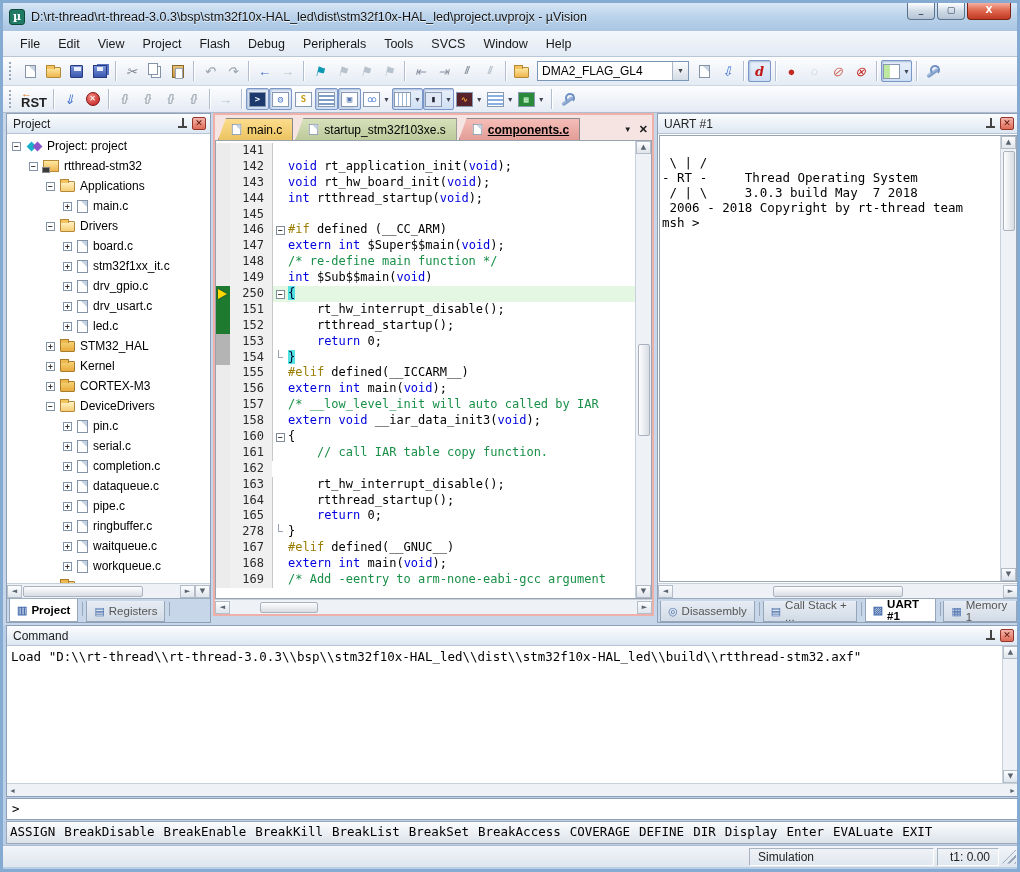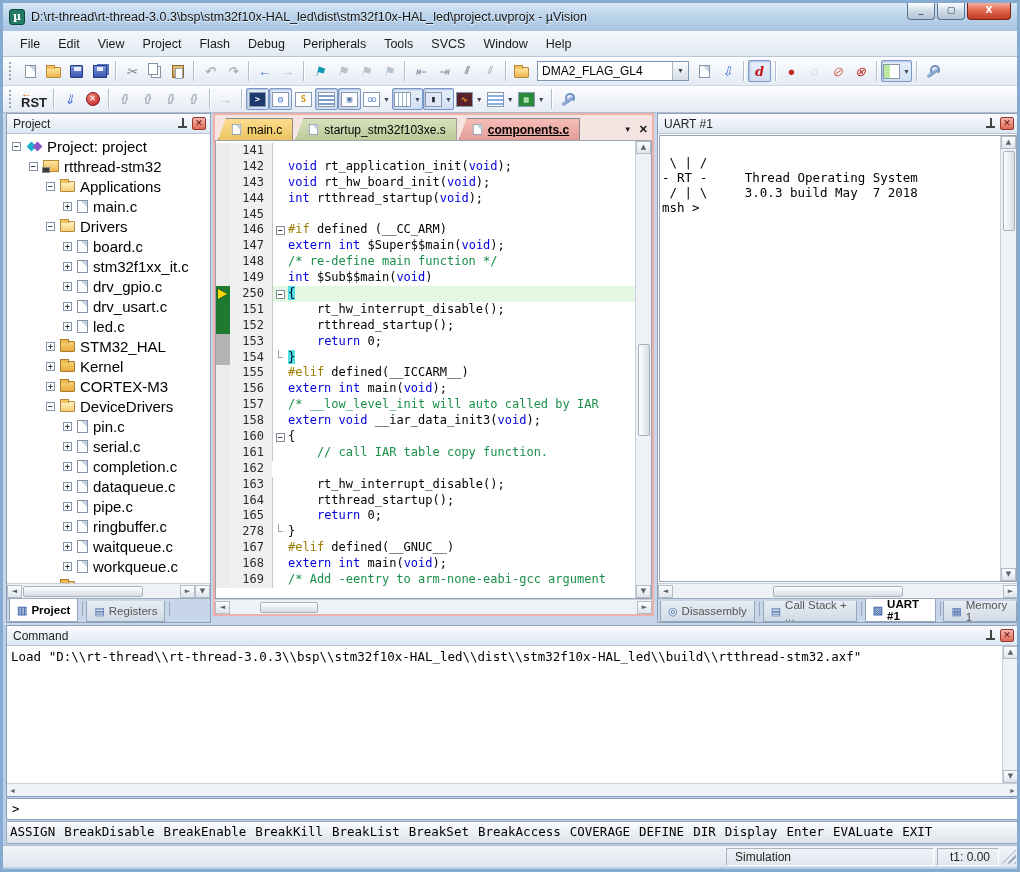--- a/index.html
+++ b/index.html
@@ -78,21 +78,21 @@
 
   
   #project-panel { position:absolute; left:3px; top:0; width:205px; height:510px; background:#fff; border:1px solid #8da0b8; display:flex; flex-direction:column; }
   .phead { height:20px; background:linear-gradient(#fbfdfe,#dde7f2); border-bottom:1px solid #b8c4d4; display:flex; align-items:center; padding:0 4px 0 6px; font-size:12px; color:#222; }
   .phead .sp { flex:1; }
   .pin-icon { width:9px; height:11px; margin-right:5px;
     background:linear-gradient(#444,#444) 3.5px 0/2px 8px no-repeat, linear-gradient(#444,#444) 0 8px/9px 2px no-repeat; }
   .xbox { width:14px; height:13px; background:linear-gradient(#f2b4ac,#df6b57); border:1px solid #96352a; border-radius:2px; color:#5a1408; font:bold 9px/11px "DejaVu Sans",sans-serif; text-align:center; }
   #tree { flex:1; overflow:hidden; padding-top:2px; }
   .trow { height:20px; display:flex; align-items:center; white-space:nowrap; }
-  .trow .lbl { font-size:15px; color:#000; margin-left:5px; }
+  .trow .lbl { font-size:12px; color:#000; margin-left:5px; }
   .ti-exp { width:9px; height:9px; border:1px solid #8494a8; background:#fff; color:#333; font:bold 8px/7px "DejaVu Sans Mono",monospace; text-align:center; flex:none; }
   .ti-none { width:9px; flex:none; }
   .tico { margin-left:5px; flex:none; }
   .ti-project { width:16px; height:13px; }
   .ti-project::before { content:""; position:absolute; left:2px; top:3px; width:7px; height:7px; background:#18b0c8; transform:rotate(45deg); }
   .ti-project::after { content:""; position:absolute; left:8px; top:3px; width:7px; height:7px; background:#8a55c8; transform:rotate(45deg); }
   .ti-target { width:16px; height:12px; background:linear-gradient(#ffe9a2,#eeb54e); border:1px solid #b5893a; }
   .ti-target::after { content:""; position:absolute; left:-2px; bottom:-2px; width:8px; height:6px; background:#3a3a3a; box-shadow:inset 0 0 0 1px #888; }
   .ti-fopen { width:15px; height:11px; background:linear-gradient(#fff3c8,#f5cc72); border:1px solid #b5893a; border-radius:1px; }
   .ti-fopen::before { content:""; position:absolute; top:-3px; left:-1px; width:7px; height:3px; background:#f3c35e; border:1px solid #b5893a; border-bottom:none; }
@@ -152,21 +152,21 @@
   #cmd-hscroll .arr { border:none; background:none; color:#5a6470; font-size:7px; }
 
   #prompt-line { position:absolute; left:3px; top:795px; width:1013px; height:22px; background:#fff; border:1px solid #8da0b8; font:12.5px/20px "DejaVu Sans Mono",monospace; padding:0 5px; color:#000; }
   #cmdbar { position:absolute; left:3px; top:818px; width:1013px; height:23px; background:linear-gradient(#fbfcfd,#dde3ea); border:1px solid #9aa8ba; display:flex; align-items:center; padding:0 3px; font:12.5px/1 "DejaVu Sans Mono",monospace; color:#000; overflow:hidden; }
   #cmdbar span { margin-right:9px; white-space:nowrap; }
 
   
   #statusbar { position:absolute; left:0; top:842px; width:100%; height:22px; background:linear-gradient(#f2f5f9,#dfe6ee); border-top:1px solid #aebccd; display:flex; align-items:center; font-size:12px; color:#222; }
   .sb-cell { height:18px; line-height:17px; padding:0 8px; border:1px solid; border-color:#a8b4c2 #fff #fff #a8b4c2; margin-right:3px; }
   #sb-left { flex:1; border:none; }
-  #sb-mode { width:208px; }
+  #sb-mode { width:185px; }
   #sb-time { width:62px; text-align:right; }
   #sb-grip { width:14px; height:14px; margin-right:1px;
     background:repeating-linear-gradient(135deg,transparent 0 3px,#9aa8ba 3px 5px); clip-path:polygon(100% 0,100% 100%,0 100%); }
 
   
   #combo { display:flex; align-items:center; width:152px; height:20px; background:#fff; border:1px solid #7a96b8; margin:0 4px; }
   #combo input { flex:1; border:none; outline:none; font:12px "Liberation Sans",sans-serif; padding:0 4px; width:100%; }
   #combo .dbtn { width:16px; height:18px; background:linear-gradient(#fdfdfe,#d4dce6); border-left:1px solid #aab6c4; color:#444; font-size:7px; text-align:center; line-height:17px; }
 </style>
 </head>
@@ -598,21 +598,21 @@
     </div>
 
     <div id="uart-panel">
       <div class="phead">
         <span>UART #1</span>
         <span class="sp"></span>
         <span class="pin-icon"></span>
         <span class="xbox">✕</span>
       </div>
       <div id="uart-body">
-        <div id="uart-out"><div class="uline">&nbsp;</div><div class="uline"> \ | /</div><div class="uline">- RT -     Thread Operating System</div><div class="uline"> / | \     3.0.3 build May  7 2018</div><div class="uline">msh &gt;</div></div>
+        <div id="uart-out"><div class="uline">&nbsp;</div><div class="uline"> \ | /</div><div class="uline">- RT -     Thread Operating System</div><div class="uline"> / | \     3.0.3 build May  7 2018</div><div class="uline"> 2006 - 2018 Copyright by rt-thread team</div><div class="uline">msh &gt;</div></div>
         <div class="vscroll">
           <span class="arr">▲</span>
           <span class="vthumb" style="height:80px;margin-top:2px"></span>
           <span style="flex:1"></span>
           <span class="arr">▼</span>
         </div>
       </div>
       <div class="hscroll">
         <span class="arr">◄</span>
         <span style="flex:1"></span>

